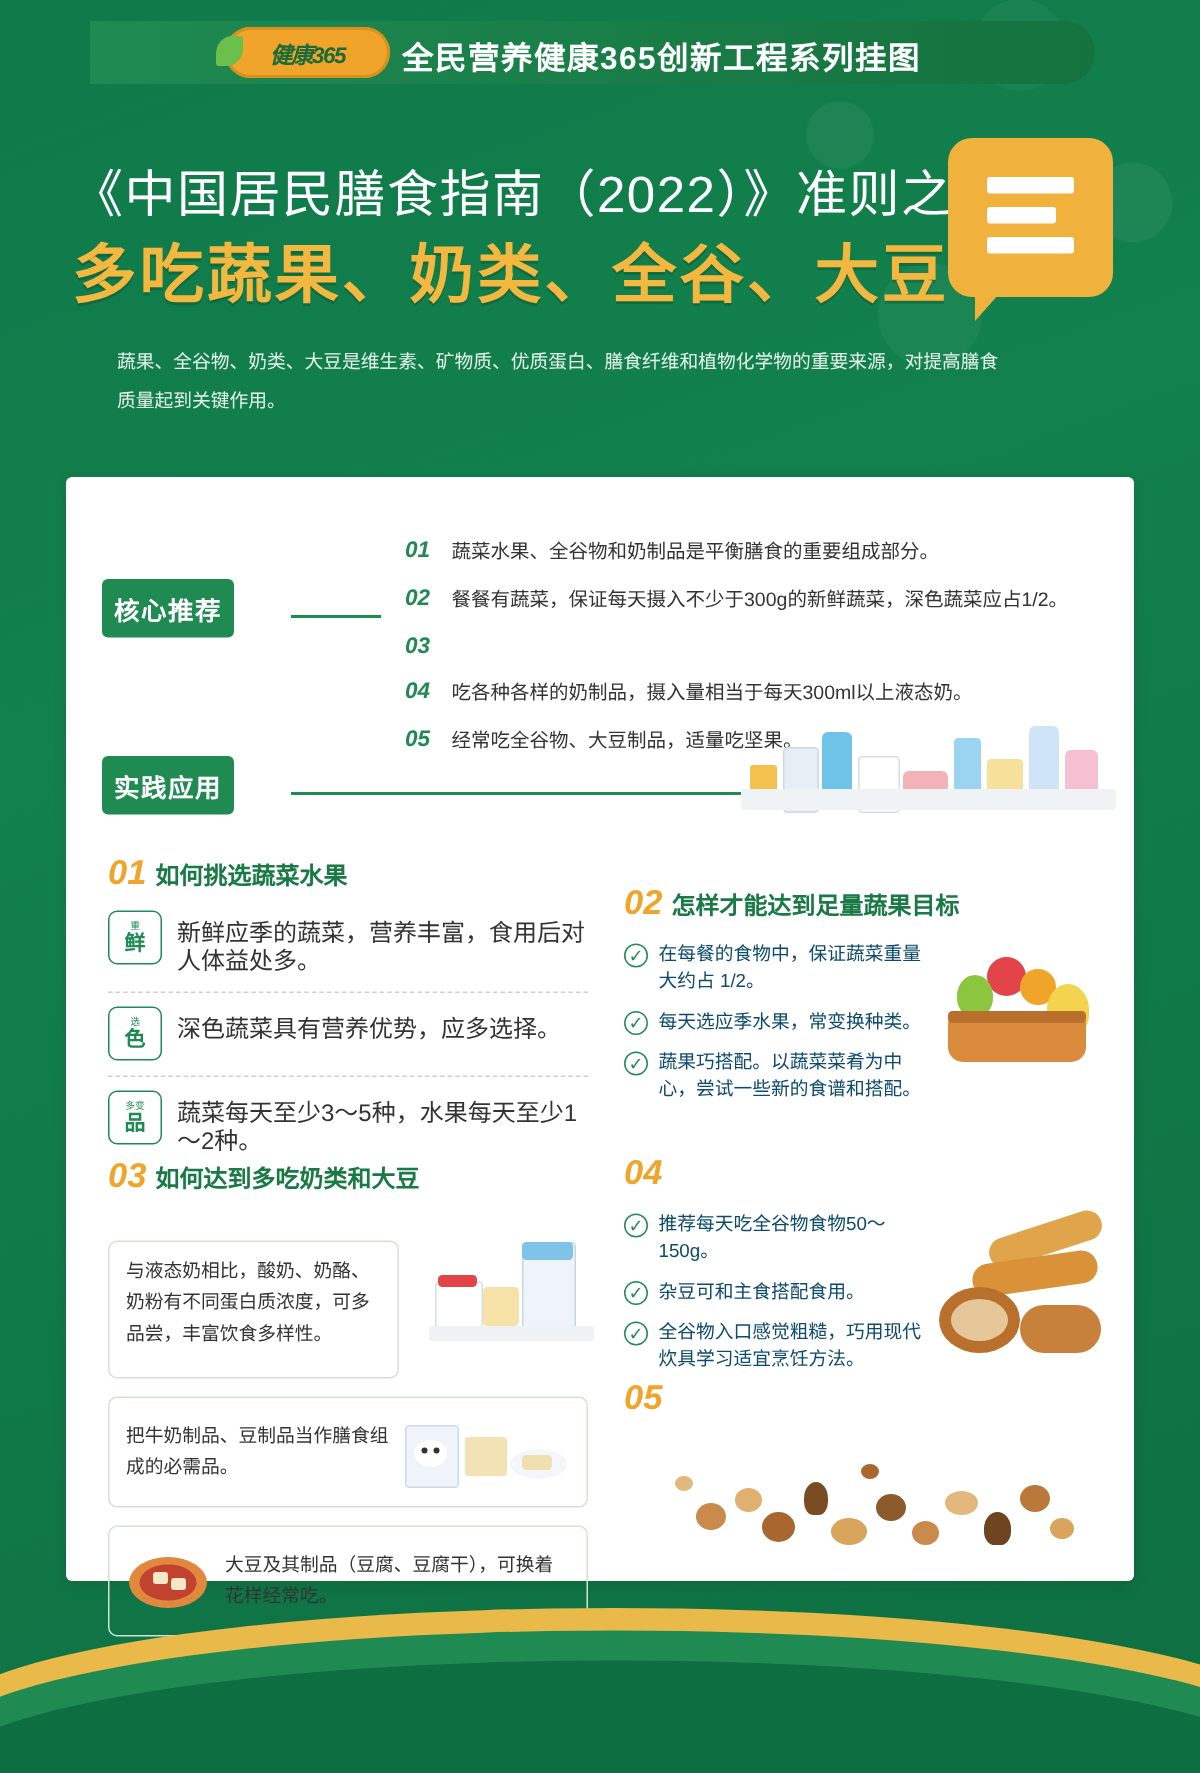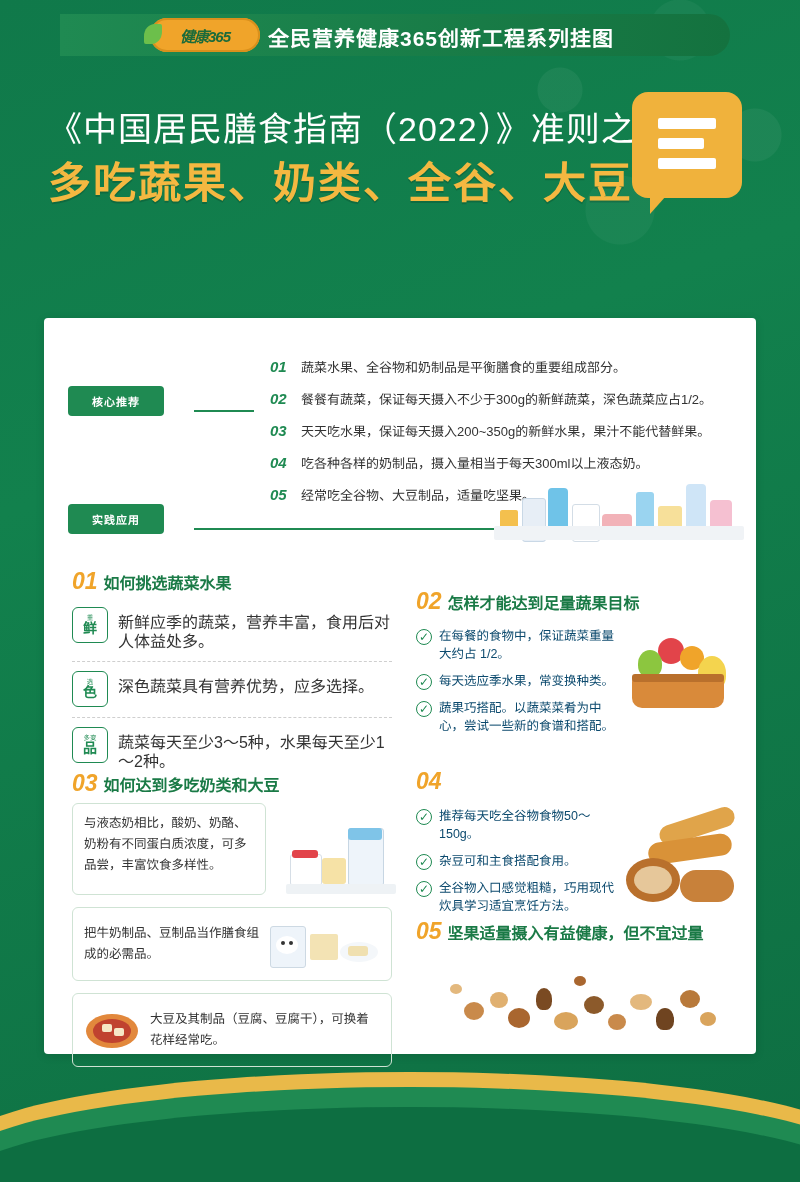--- a/index.html
+++ b/index.html
@@ -44,22 +44,22 @@
   .bubble .bars{position:absolute;left:26px;top:26px;width:58px;}
   .bubble .bars i{display:block;height:11px;background:#fff;border-radius:2px;margin-bottom:9px;}
   .bubble .bars i:nth-child(2){width:46px;}
   .desc{position:absolute;left:78px;top:148px;width:590px;color:#e6f3e9;font-size:12.5px;line-height:26px;}
 
   
   .card{position:absolute;left:44px;top:318px;width:712px;height:736px;background:#fff;border-radius:4px;
      box-shadow:0 2px 10px rgba(0,0,0,.12);}
 
   
-  .tag{display:inline-block;background:#1f8a52;color:#fff;font-size:11px;font-weight:bold;
-     padding:7px 24px;border-radius:4px;letter-spacing:1px;}
+  .tag{display:inline-block;background:#1f8a52;color:#fff;font-size:17px;font-weight:bold;
+     padding:7px 8px;border-radius:4px;letter-spacing:1px;}
   .tag-wrap{position:absolute;left:24px;top:68px;}
   .tagline{position:absolute;left:150px;top:92px;width:60px;height:2px;background:#1f8a52;}
   .corelist{position:absolute;left:186px;top:24px;width:500px;}
   .corelist li{list-style:none;display:flex;align-items:flex-start;margin-bottom:13px;}
   .corelist .num{color:#1f8a52;font-weight:bold;font-style:italic;font-size:15px;margin-right:9px;min-width:22px;}
   .corelist .txt{color:#333;font-size:13px;line-height:19px;}
 
   
   .tag-wrap2{position:absolute;left:24px;top:186px;}
   .tagline2{position:absolute;left:150px;top:210px;width:330px;height:2px;background:#1f8a52;}
@@ -111,41 +111,41 @@
   <div class="head">
     <div class="line1">《中国居民膳食指南（2022）》准则之</div>
     <div class="line2">多吃蔬果、奶类、全谷、大豆</div>
     <div class="bubble">
       <div class="bars">
           <i></i>
           <i></i>
           <i></i>
         </div>
     </div>
+    <div class="desc">蔬果、全谷物、奶类、大豆是维生素、矿物质、优质蛋白、膳食纤维和植物化学物的重要来源，对提高膳食质量起到关键作用。</div>
   </div>
 
   <div class="card">
 
     <div class="tag-wrap">
       <span class="tag">核心推荐</span>
     </div>
     <div class="tagline"></div>
 
     <ul class="corelist">
       <li>
         <span class="num">01</span>
         <span class="txt">蔬菜水果、全谷物和奶制品是平衡膳食的重要组成部分。</span>
       </li>
       <li>
         <span class="num">02</span>
         <span class="txt">餐餐有蔬菜，保证每天摄入不少于300g的新鲜蔬菜，深色蔬菜应占1/2。</span>
       </li>
       <li>
         <span class="num">03</span>
-        <span class="txt">天天吃水果，保证每天摄入200~350g的新鲜水果，果汁不能代替鲜果。</span>
       </li>
       <li>
         <span class="num">04</span>
         <span class="txt">吃各种各样的奶制品，摄入量相当于每天300ml以上液态奶。</span>
       </li>
       <li>
         <span class="num">05</span>
         <span class="txt">经常吃全谷物、大豆制品，适量吃坚果。</span>
       </li>
     </ul>
@@ -234,21 +234,21 @@
       </div>
     </div>
 
     <div class="sec" style="left:28px;top:452px;width:330px;">
       <h3>
         <span class="n">03</span>
         <span>如何达到多吃奶类和大豆</span>
       </h3>
       <div class="uline" style="width:180px;margin-left:32px;"></div>
 
-      <div class="box" style="margin-top:8px;width:170px;height:72px;">
+      <div class="box" style="margin-top:32px;width:170px;height:72px;">
         <span>与液态奶相比，酸奶、奶酪、奶粉有不同蛋白质浓度，可多品尝，丰富饮食多样性。</span>
       </div>
 
       <div style="position:absolute;left:214px;top:58px;width:120px;height:90px;">
         <div class="ob" style="left:62px;top:0px;width:34px;height:56px;background:#eef4fa;border:1px solid #c7d6e3;"></div>
         <div class="ob" style="left:62px;top:0px;width:34px;height:12px;background:#7fc4e8;"></div>
         <div class="ob" style="left:4px;top:26px;width:30px;height:30px;background:#fff;border:1px solid #d6dee6;border-radius:3px;"></div>
         <div class="ob" style="left:6px;top:22px;width:26px;height:8px;background:#e2444a;border-radius:3px;"></div>
         <div class="ob" style="left:36px;top:30px;width:24px;height:26px;background:#f6e2a6;border-radius:3px;"></div>
         <div class="ob" style="left:0px;top:56px;width:110px;height:10px;background:#eef2f5;border-radius:2px;"></div>
@@ -304,21 +304,20 @@
         <div class="ob" style="left:28px;top:24px;width:84px;height:22px;background:#d99238;border-radius:11px;transform:rotate(-8deg);"></div>
         <div class="ob" style="left:6px;top:44px;width:54px;height:44px;background:#b9702c;border-radius:50%;"></div>
         <div class="ob" style="left:14px;top:52px;width:38px;height:28px;background:#e6c79a;border-radius:50%;"></div>
         <div class="ob" style="left:60px;top:56px;width:54px;height:32px;background:#c8813a;border-radius:20px;"></div>
       </div>
     </div>
 
     <div class="sec" style="left:372px;top:600px;width:330px;">
       <h3>
         <span class="n">05</span>
-        <span>坚果适量摄入有益健康，但不宜过量</span>
       </h3>
       <div class="uline" style="width:288px;margin-left:32px;"></div>
     </div>
 
     <div style="position:absolute;left:400px;top:650px;width:290px;height:80px;">
       <div class="ob" style="left:20px;top:34px;width:20px;height:18px;background:#c98a4b;border-radius:50%;"></div>
       <div class="ob" style="left:46px;top:24px;width:18px;height:16px;background:#e0b070;border-radius:50%;"></div>
       <div class="ob" style="left:64px;top:40px;width:22px;height:20px;background:#a9662f;border-radius:50%;"></div>
       <div class="ob" style="left:92px;top:20px;width:16px;height:22px;background:#7a4a22;border-radius:50% 50% 40% 40%;"></div>
       <div class="ob" style="left:110px;top:44px;width:24px;height:18px;background:#d9a45c;border-radius:50%;"></div>

